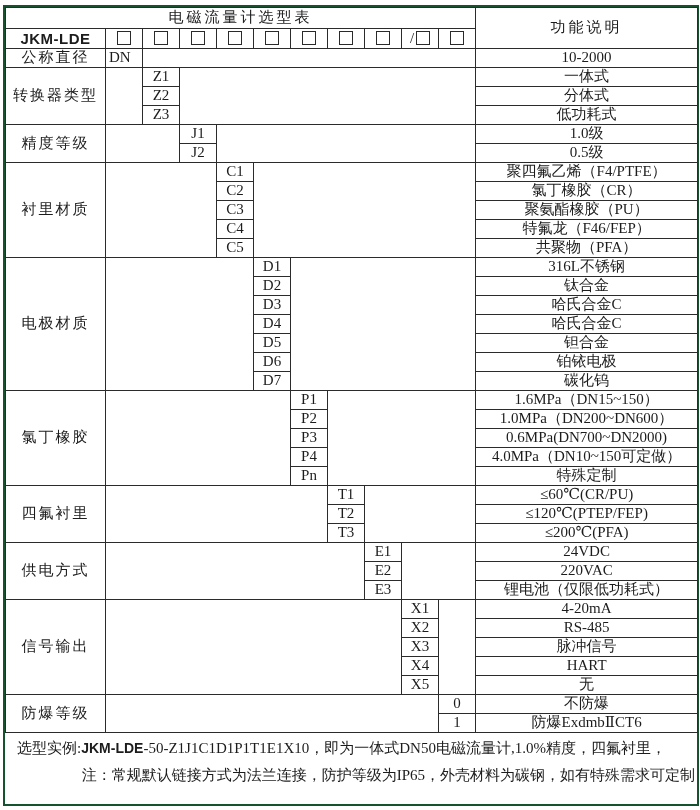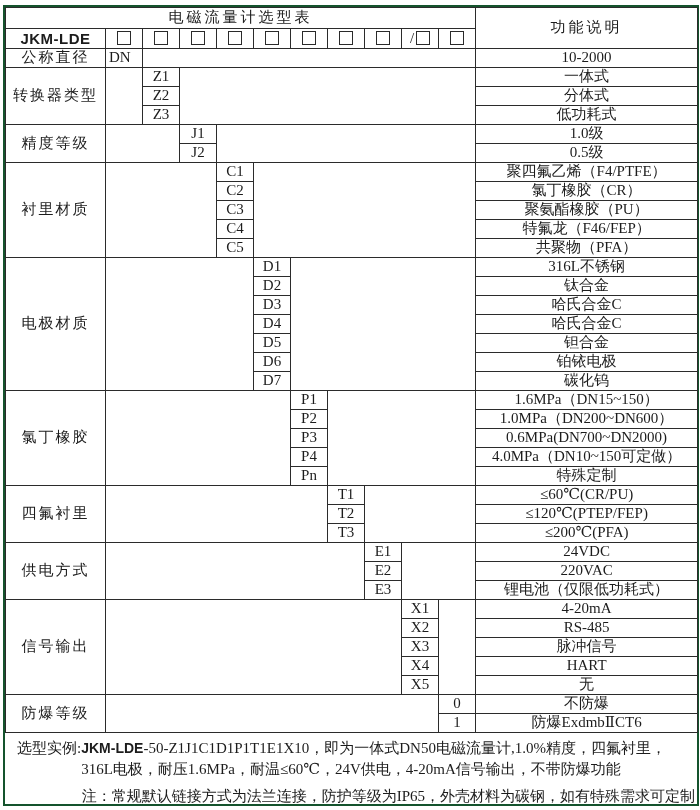--- a/index.html
+++ b/index.html
@@ -287,16 +287,15 @@
     </tr>
     <tr class="r-data">
       <td class="code">1</td>
       <td class="desc">防爆ExdmbⅡCT6</td>
     </tr>
   </tbody>
     </table>
 
   <div class="footer">
     <div class="line1"><span>选型实例:</span><span class="model-inline">JKM-LDE</span><span>-50-Z1J1C1D1P1T1E1X10，即为一体式DN50电磁流量计,1.0%精度，四氟衬里，</span></div>
-    <div class="line2">316L电极，耐压1.6MPa，耐温≤60℃，24V供电，4-20mA信号输出，不带防爆功能</div>
     <div class="note">注：常规默认链接方式为法兰连接，防护等级为IP65，外壳材料为碳钢，如有特殊需求可定制</div>
   </div>
 </div>
 
 </body></html>

